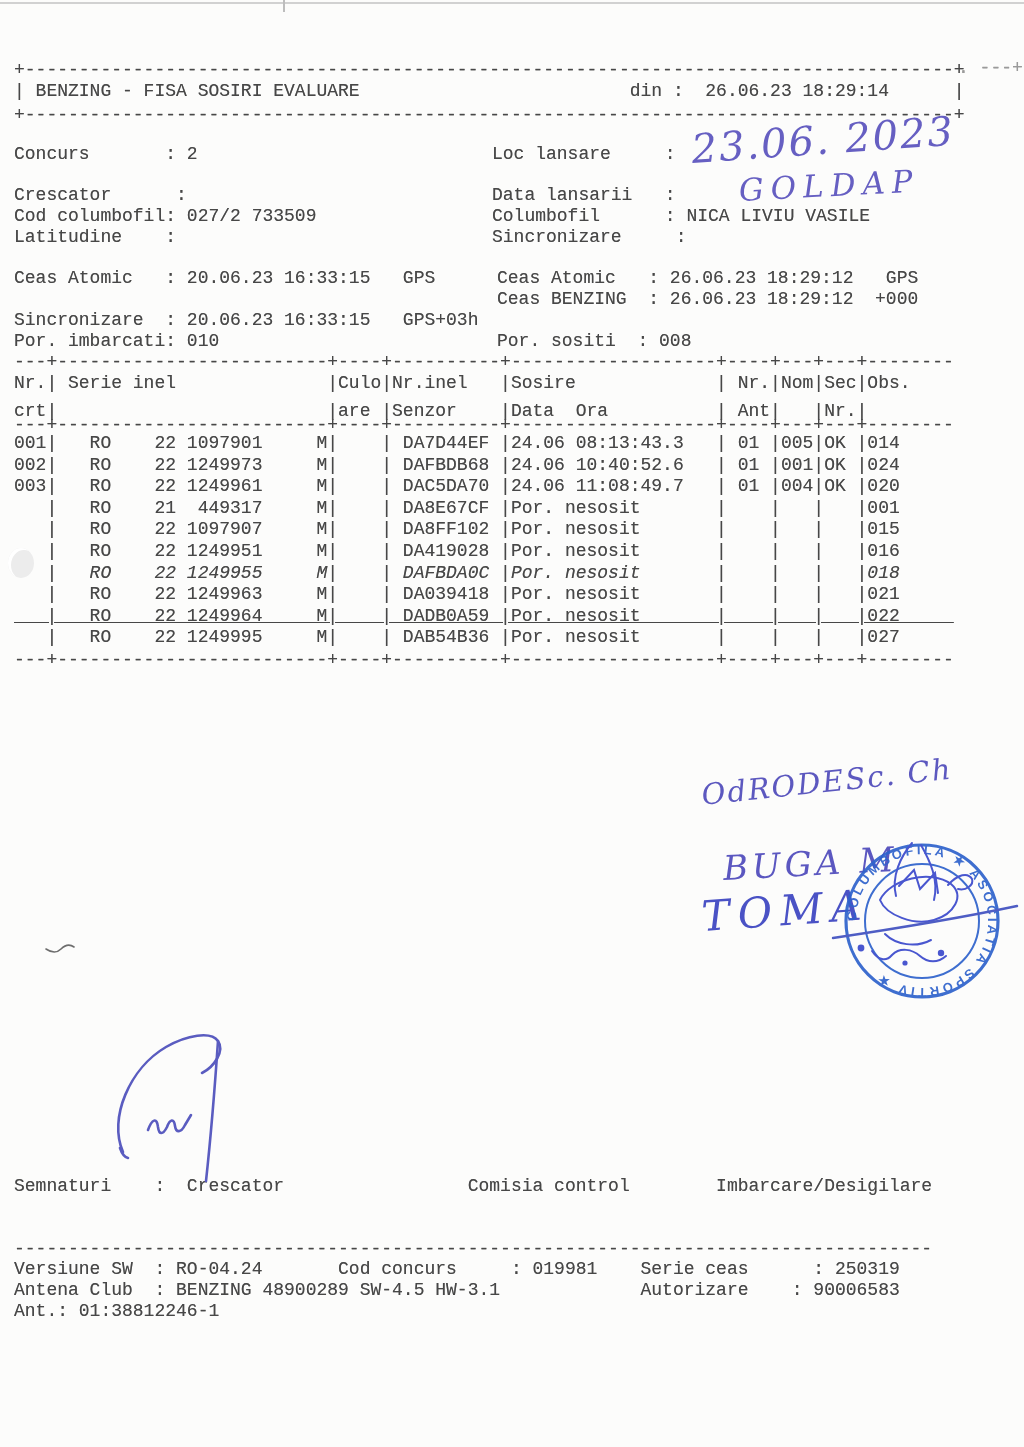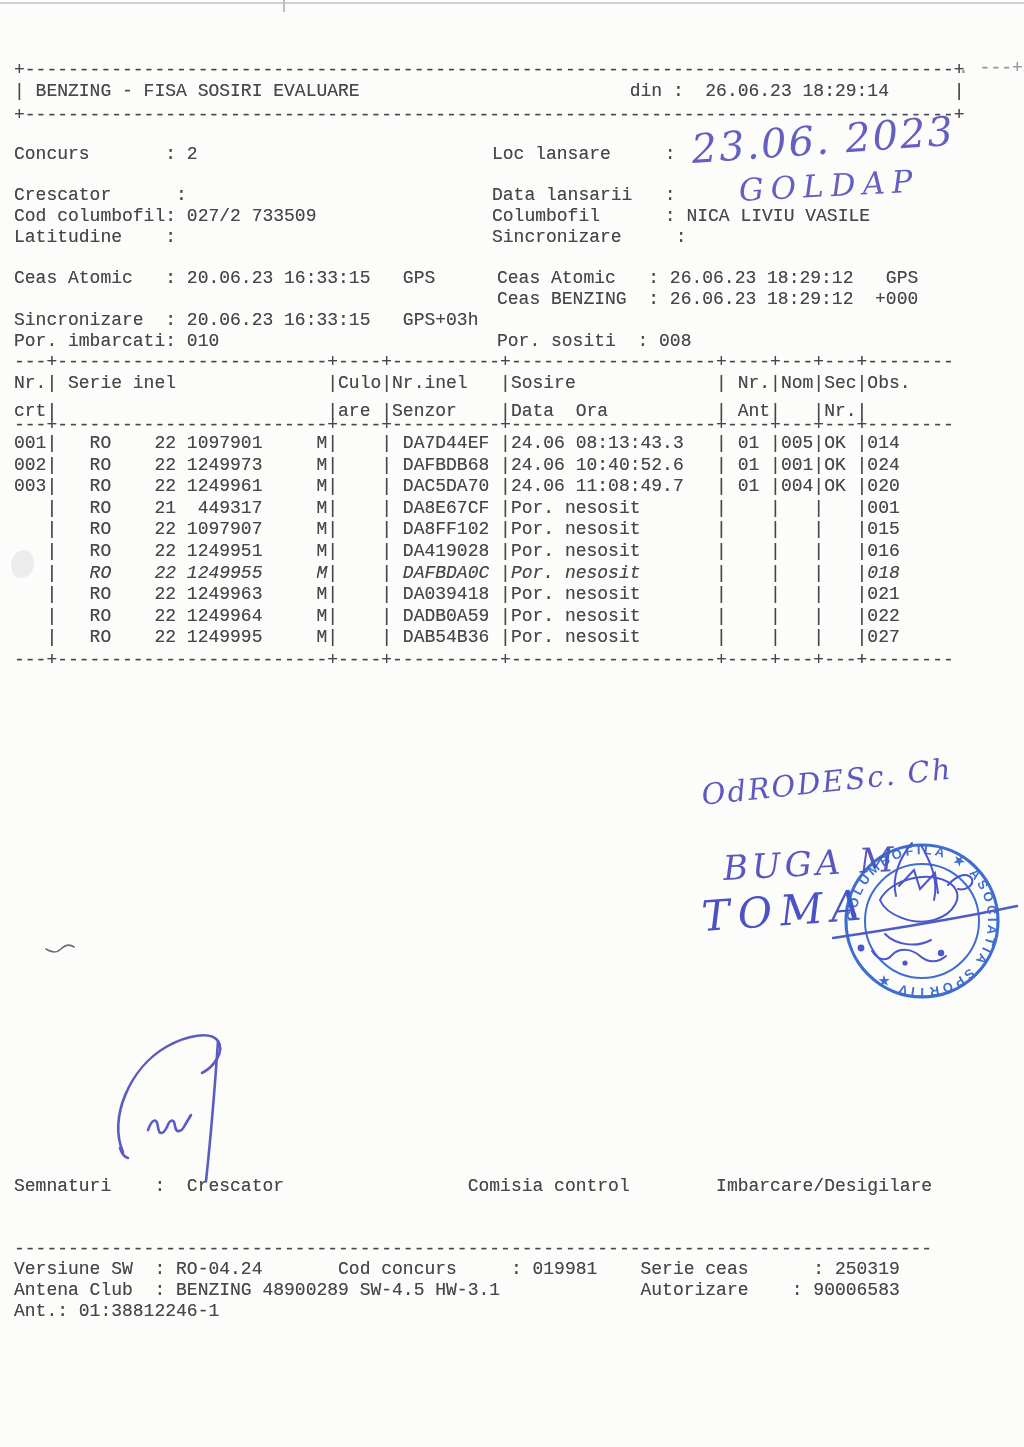--- a/index.html
+++ b/index.html
@@ -59,21 +59,21 @@
       <div class="pl" style="top: 394px; margin-top: 7px;">crt|                         |are |Senzor    |Data  Ora          | Ant|   |Nr.|        </div>
       <div class="pl" style="top: 415px;">---+-------------------------+----+----------+-------------------+----+---+---+--------</div>
       <div class="pl" style="top: 433px;">001|   RO    22 1097901     M|    | DA7D44EF |24.06 08:13:43.3   | 01 |005|OK |014     </div>
       <div class="pl" style="top: 454.6px;">002|   RO    22 1249973     M|    | DAFBDB68 |24.06 10:40:52.6   | 01 |001|OK |024     </div>
       <div class="pl" style="top: 476.2px;">003|   RO    22 1249961     M|    | DAC5DA70 |24.06 11:08:49.7   | 01 |004|OK |020     </div>
       <div class="pl" style="top: 497.8px;">   |   RO    21  449317     M|    | DA8E67CF |Por. nesosit       |    |   |   |001     </div>
       <div class="pl" style="top: 519.4px;">   |   RO    22 1097907     M|    | DA8FF102 |Por. nesosit       |    |   |   |015     </div>
       <div class="pl" style="top: 541px;">   |   RO    22 1249951     M|    | DA419028 |Por. nesosit       |    |   |   |016     </div>
       <div class="pl" style="top: 562.6px; font-style: italic;">   |   RO    22 1249955     M|    | DAFBDA0C |Por. nesosit       |    |   |   |018     </div>
       <div class="pl" style="top: 584.2px;">   |   RO    22 1249963     M|    | DA039418 |Por. nesosit       |    |   |   |021     </div>
-      <div class="pl" style="top: 605.8px;">   |   RO    22 1249964     M|    | DADB0A59 |Por. nesosit       |    |   |   |022     </div>
+      <div class="pl" style="top: 605.8px; text-decoration: underline;">   |   RO    22 1249964     M|    | DADB0A59 |Por. nesosit       |    |   |   |022     </div>
       <div class="pl" style="top: 627.4px; text-align: right;">   |   RO    22 1249995     M|    | DAB54B36 |Por. nesosit       |    |   |   |027     </div>
       <div class="pl" style="top: 650px;">---+-------------------------+----+----------+-------------------+----+---+---+--------</div>
     </div>
 
   <div class="pl" style="top:1176px">Semnaturi    :  Crescator                 Comisia control        Imbarcare/Desigilare</div>
 
   <div class="pl" style="top:1239px">-------------------------------------------------------------------------------------</div>
   <div class="pl" style="top:1259px">Versiune SW  : RO-04.24       Cod concurs     : 019981    Serie ceas      : 250319</div>
   <div class="pl" style="top:1280px">Antena Club  : BENZING 48900289 SW-4.5 HW-3.1             Autorizare    : 90006583</div>
   <div class="pl" style="top:1301px">Ant.: 01:38812246-1</div>

